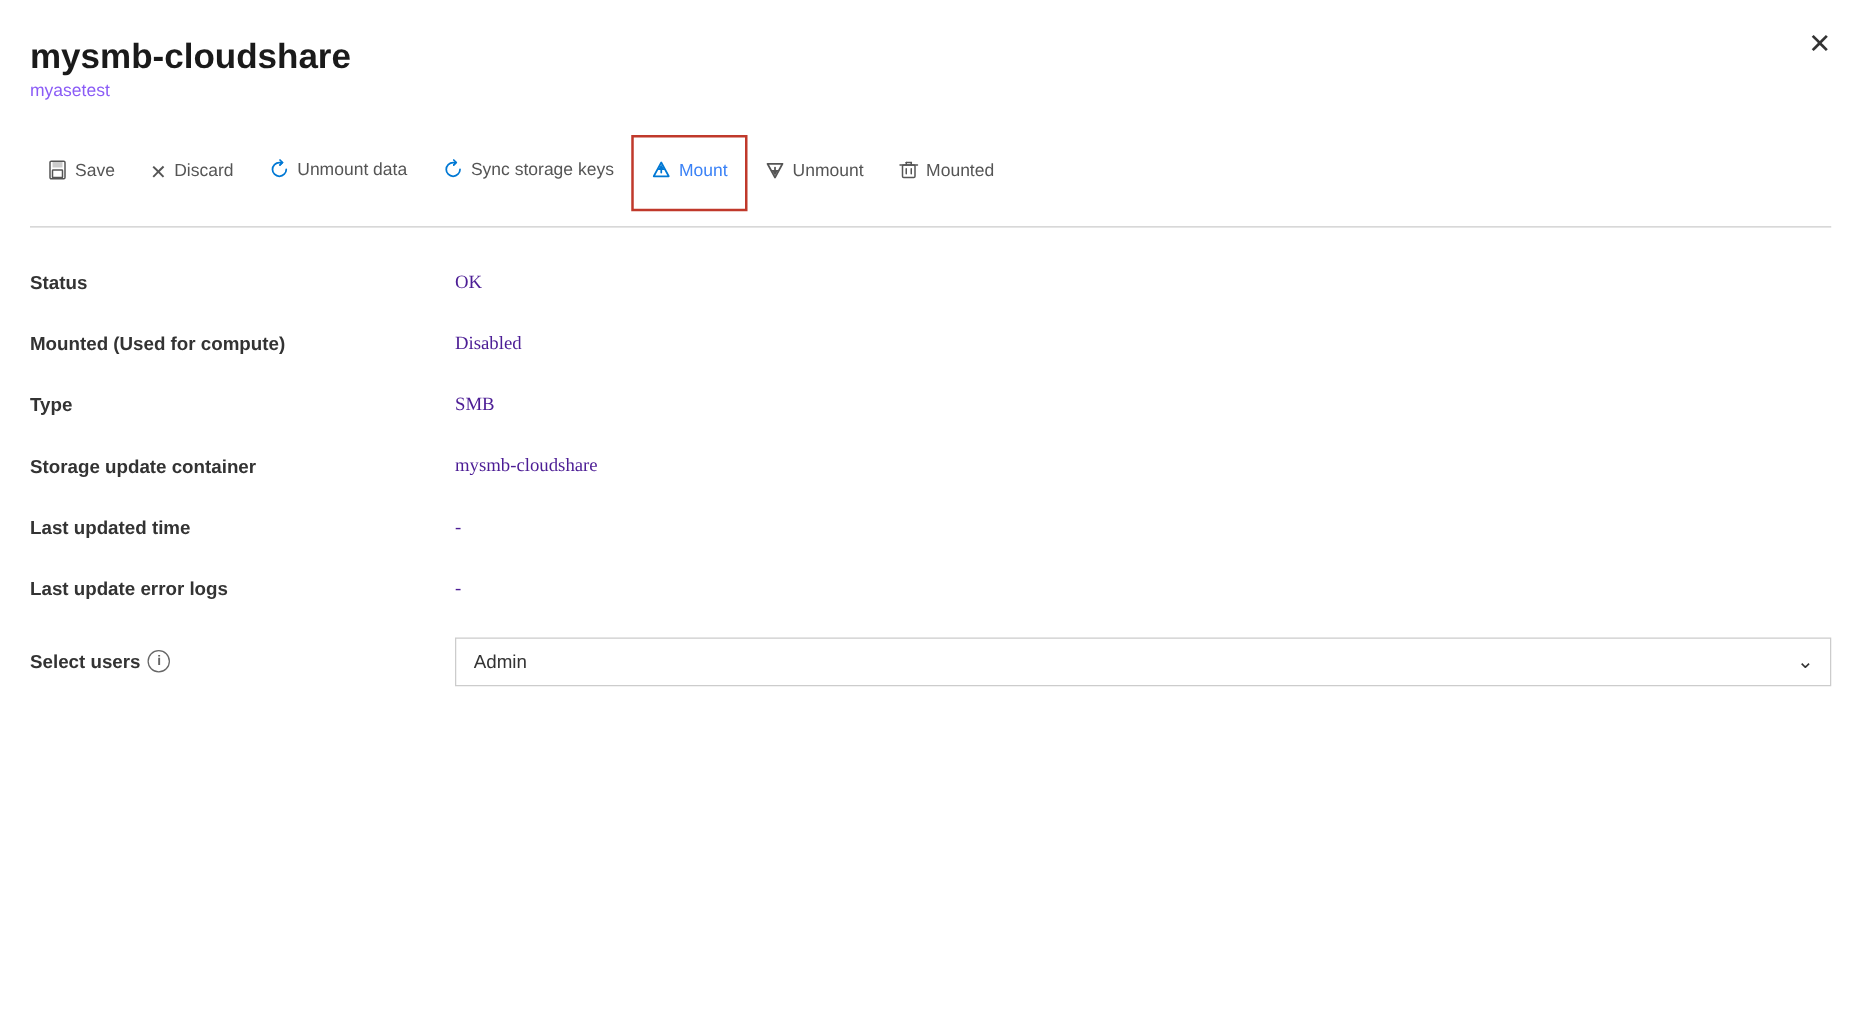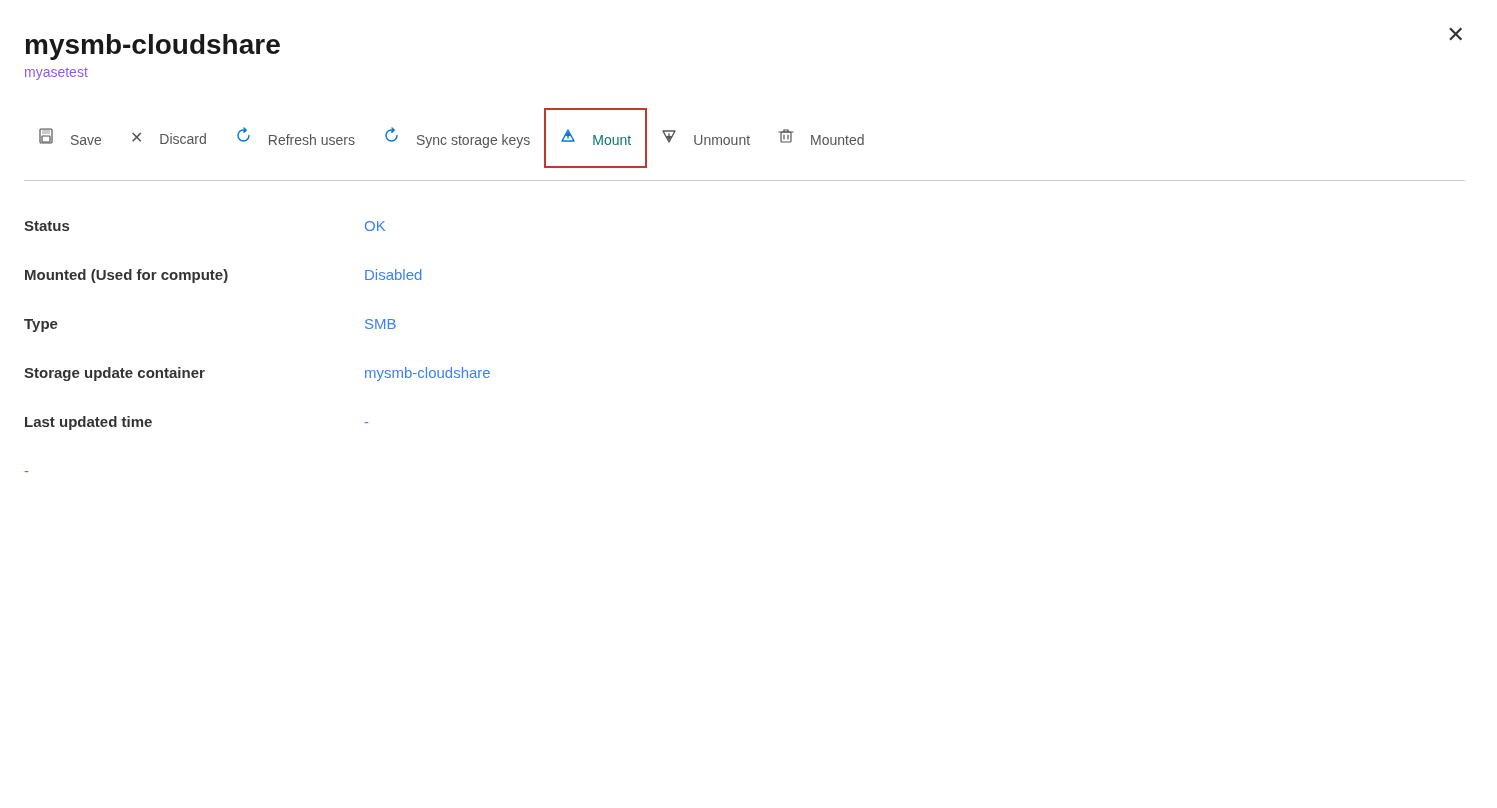--- a/index.html
+++ b/index.html
@@ -54,22 +54,22 @@
       align-items: center;
       gap: 0;
       padding: 12px 0;
       border-bottom: 1px solid #ccc;
       margin-bottom: 0;
       flex-wrap: wrap;
     }
 
     .toolbar-btn {
       display: flex;
-      align-items: flex-end;
-      gap: 16px;
+      align-items: flex-start;
+      gap: 6px;
       background: none;
       border: none;
       cursor: pointer;
       font-size: 14px;
       color: #555;
       padding: 6px 14px;
       white-space: nowrap;
     }
 
     .toolbar-btn .btn-icon {
@@ -77,21 +77,21 @@
       color: #555;
     }
 
     .toolbar-btn.blue-icon .btn-icon {
       color: #0078d4;
     }
 
     .toolbar-btn.mount-btn {
       border: 2px solid #c0392b;
       padding: 18px 14px;
-      color: #0f766e;
+      color: #3b82f6;
     }
 
     .toolbar-btn.mount-btn .btn-icon {
       color: #0078d4;
     }
 
     .content-area {
       padding: 20px 0;
     }
 
@@ -108,22 +108,23 @@
       font-size: 15px;
       color: #333;
       display: flex;
       align-items: center;
       gap: 6px;
       font-weight: bold;
     }
 
     .field-value {
       font-size: 15px;
-      color: #3b82f6;
+      color: #4c1d95;
       flex: 1;
+      font-family: Liberation Serif, serif;
     }
 
     .info-icon {
       display: inline-flex;
       align-items: center;
       justify-content: center;
       width: 18px;
       height: 18px;
       border-radius: 50%;
       border: 1.5px solid #666;
@@ -197,21 +198,21 @@
       <span>Discard</span>
     </button>
 
     <button class="toolbar-btn blue-icon">
       <span class="btn-icon">
         <svg width="17" height="17" viewBox="0 0 17 17" fill="none" xmlns="http://www.w3.org/2000/svg">
           <path d="M14 8.5A5.5 5.5 0 1 1 8.5 3H11l-2 2" stroke="#0078d4" stroke-width="1.4" fill="none" stroke-linecap="round" stroke-linejoin="round"></path>
           <polyline points="9,1 11,3 9,5" stroke="#0078d4" stroke-width="1.4" fill="none" stroke-linecap="round" stroke-linejoin="round"></polyline>
         </svg>
       </span>
-      <span>Refresh users</span>
+      <span>Unmount data</span>
     </button>
 
     <button class="toolbar-btn blue-icon">
       <span class="btn-icon">
         <svg width="17" height="17" viewBox="0 0 17 17" fill="none" xmlns="http://www.w3.org/2000/svg">
           <path d="M14 8.5A5.5 5.5 0 1 1 8.5 3H11l-2 2" stroke="#0078d4" stroke-width="1.4" fill="none" stroke-linecap="round" stroke-linejoin="round"></path>
           <polyline points="9,1 11,3 9,5" stroke="#0078d4" stroke-width="1.4" fill="none" stroke-linecap="round" stroke-linejoin="round"></polyline>
         </svg>
       </span>
       <span>Sync storage keys</span>
@@ -278,19 +279,32 @@
       <div class="field-label">Storage update container</div>
       <div class="field-value">mysmb-cloudshare</div>
     </div>
 
     <div class="field-row">
       <div class="field-label">Last updated time</div>
       <div class="field-value">-</div>
     </div>
 
     <div class="field-row">
+      <div class="field-label">Last update error logs</div>
       <div class="field-value">-</div>
     </div>
 
+    <div class="field-row select-users-row">
+      <div class="field-label">
+        <span>Select users</span>
+        <span class="info-icon">i</span>
+      </div>
+      <div class="dropdown-wrapper">
+        <select>
+          <option>Admin</option>
+        </select>
+        <span class="dropdown-arrow">⌄</span>
+      </div>
+    </div>
 
   </div>
 
 </div>
 
 </body></html>

